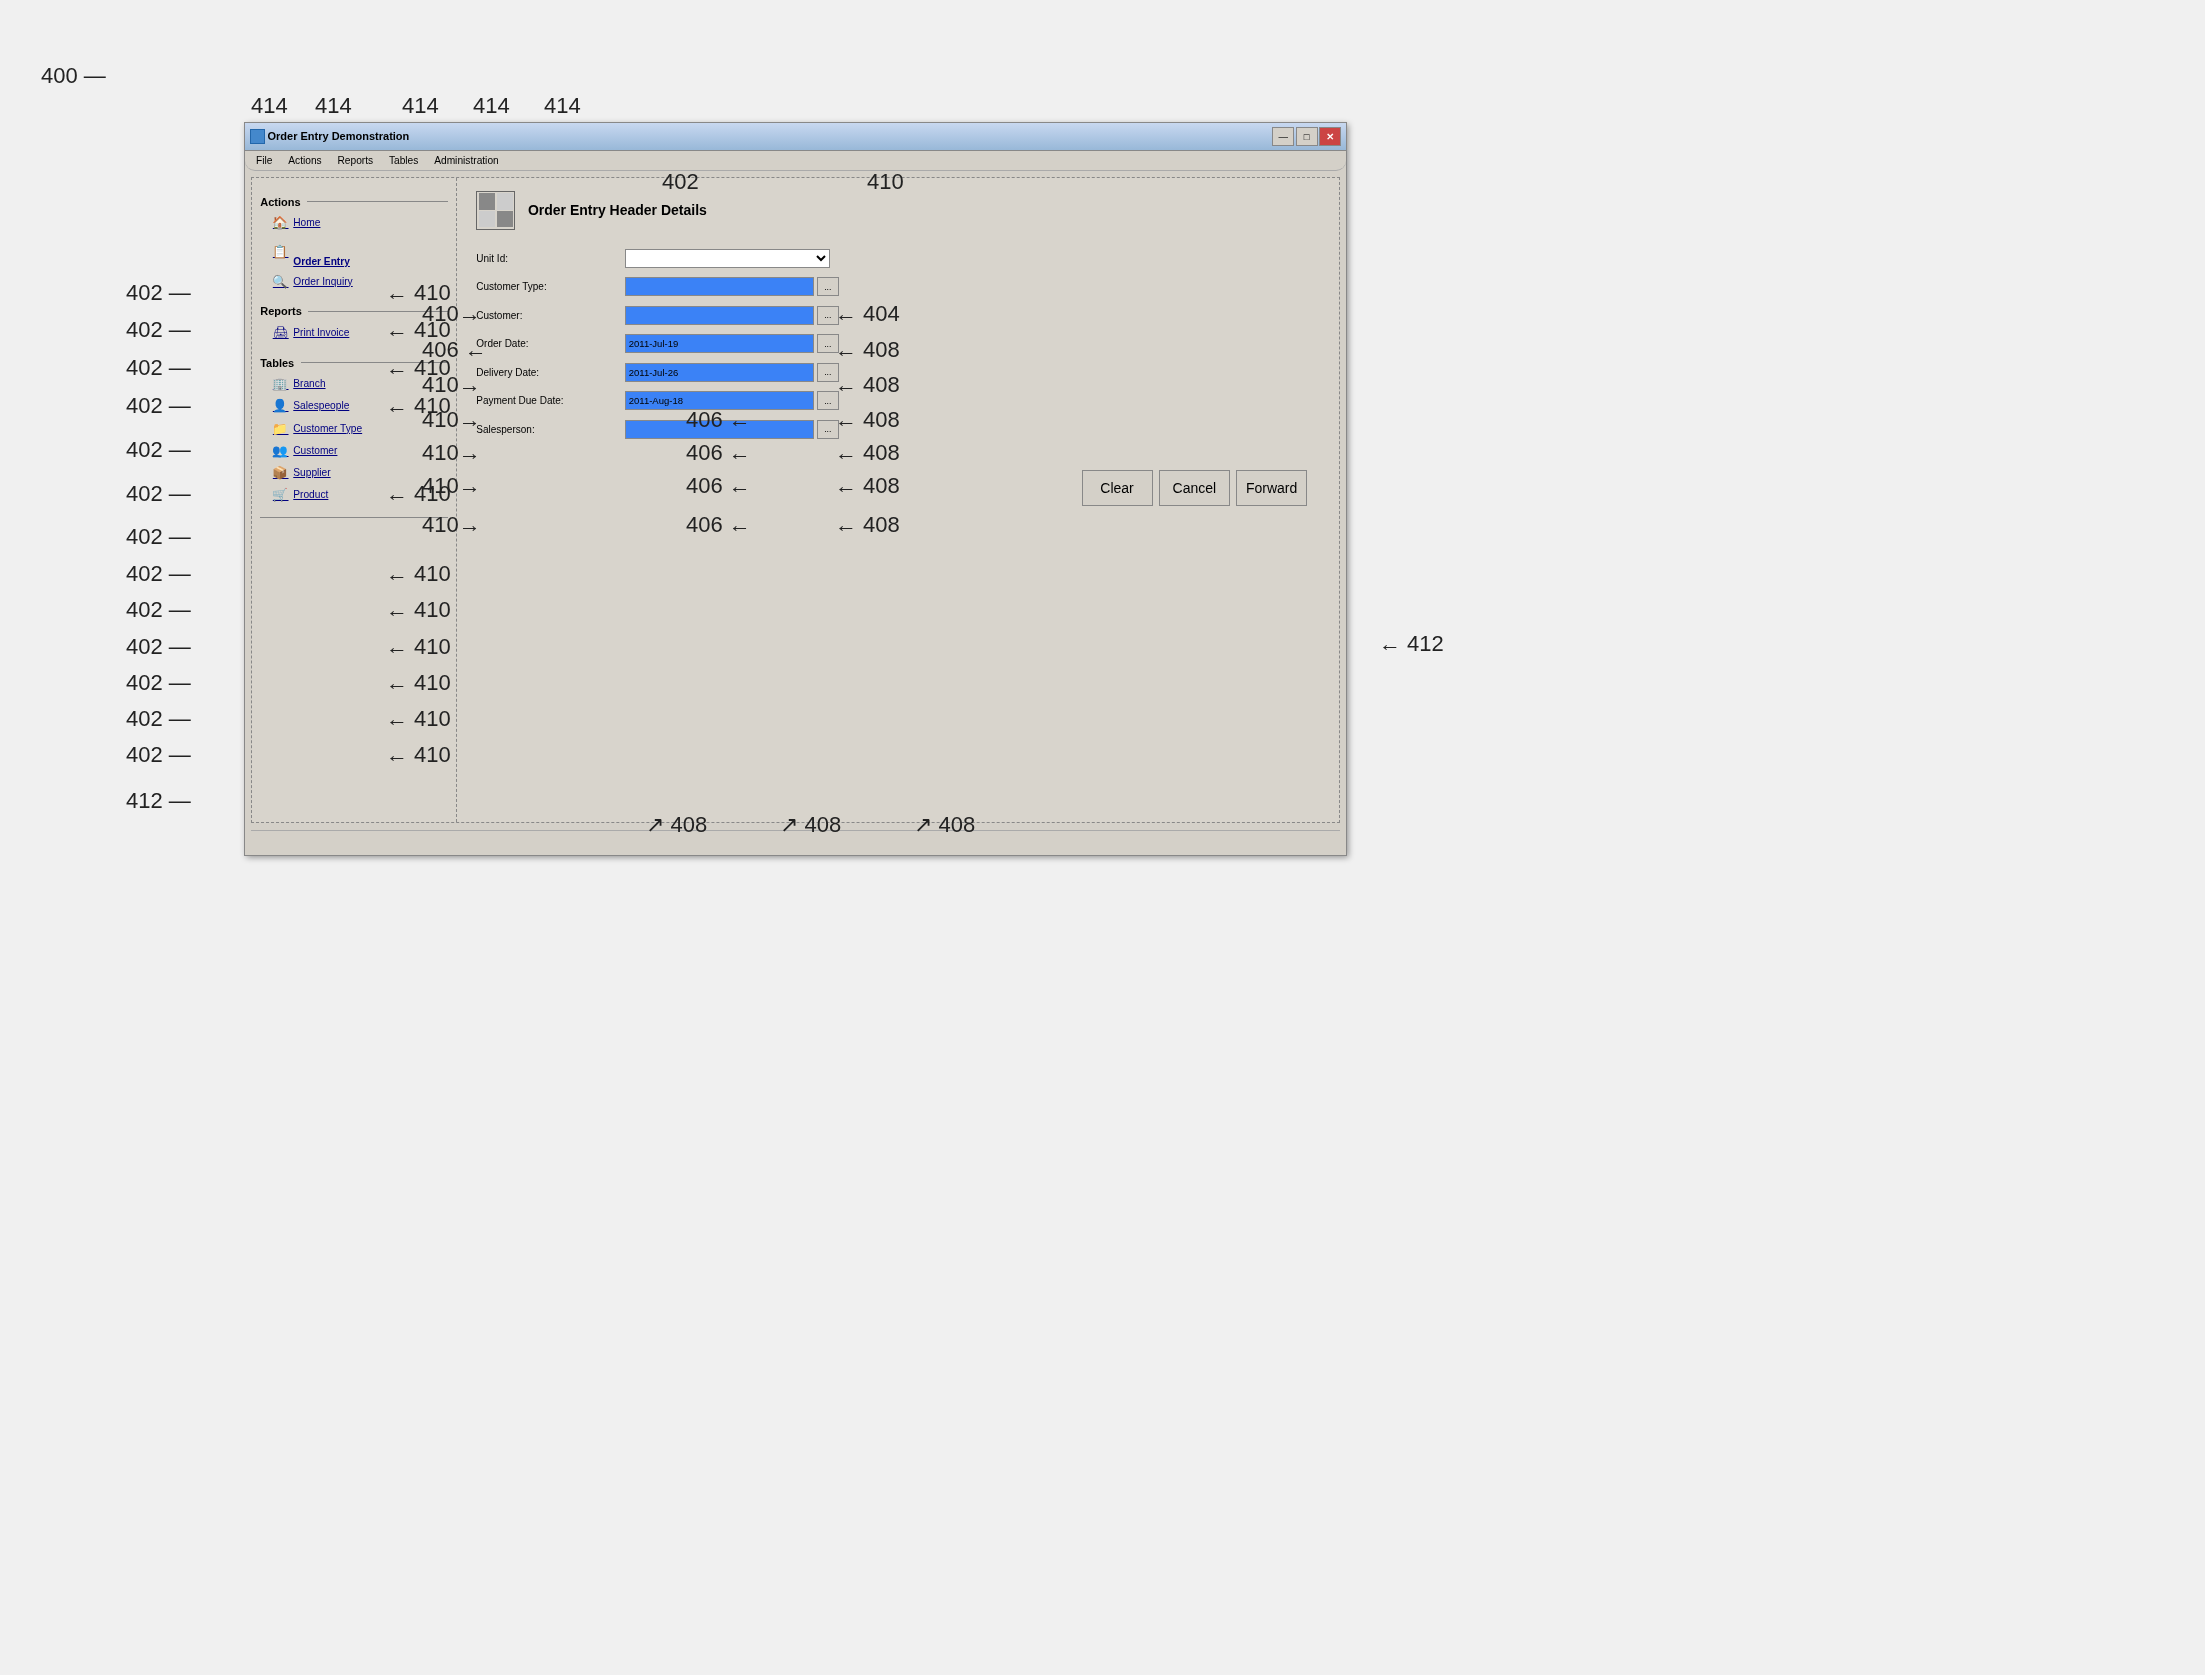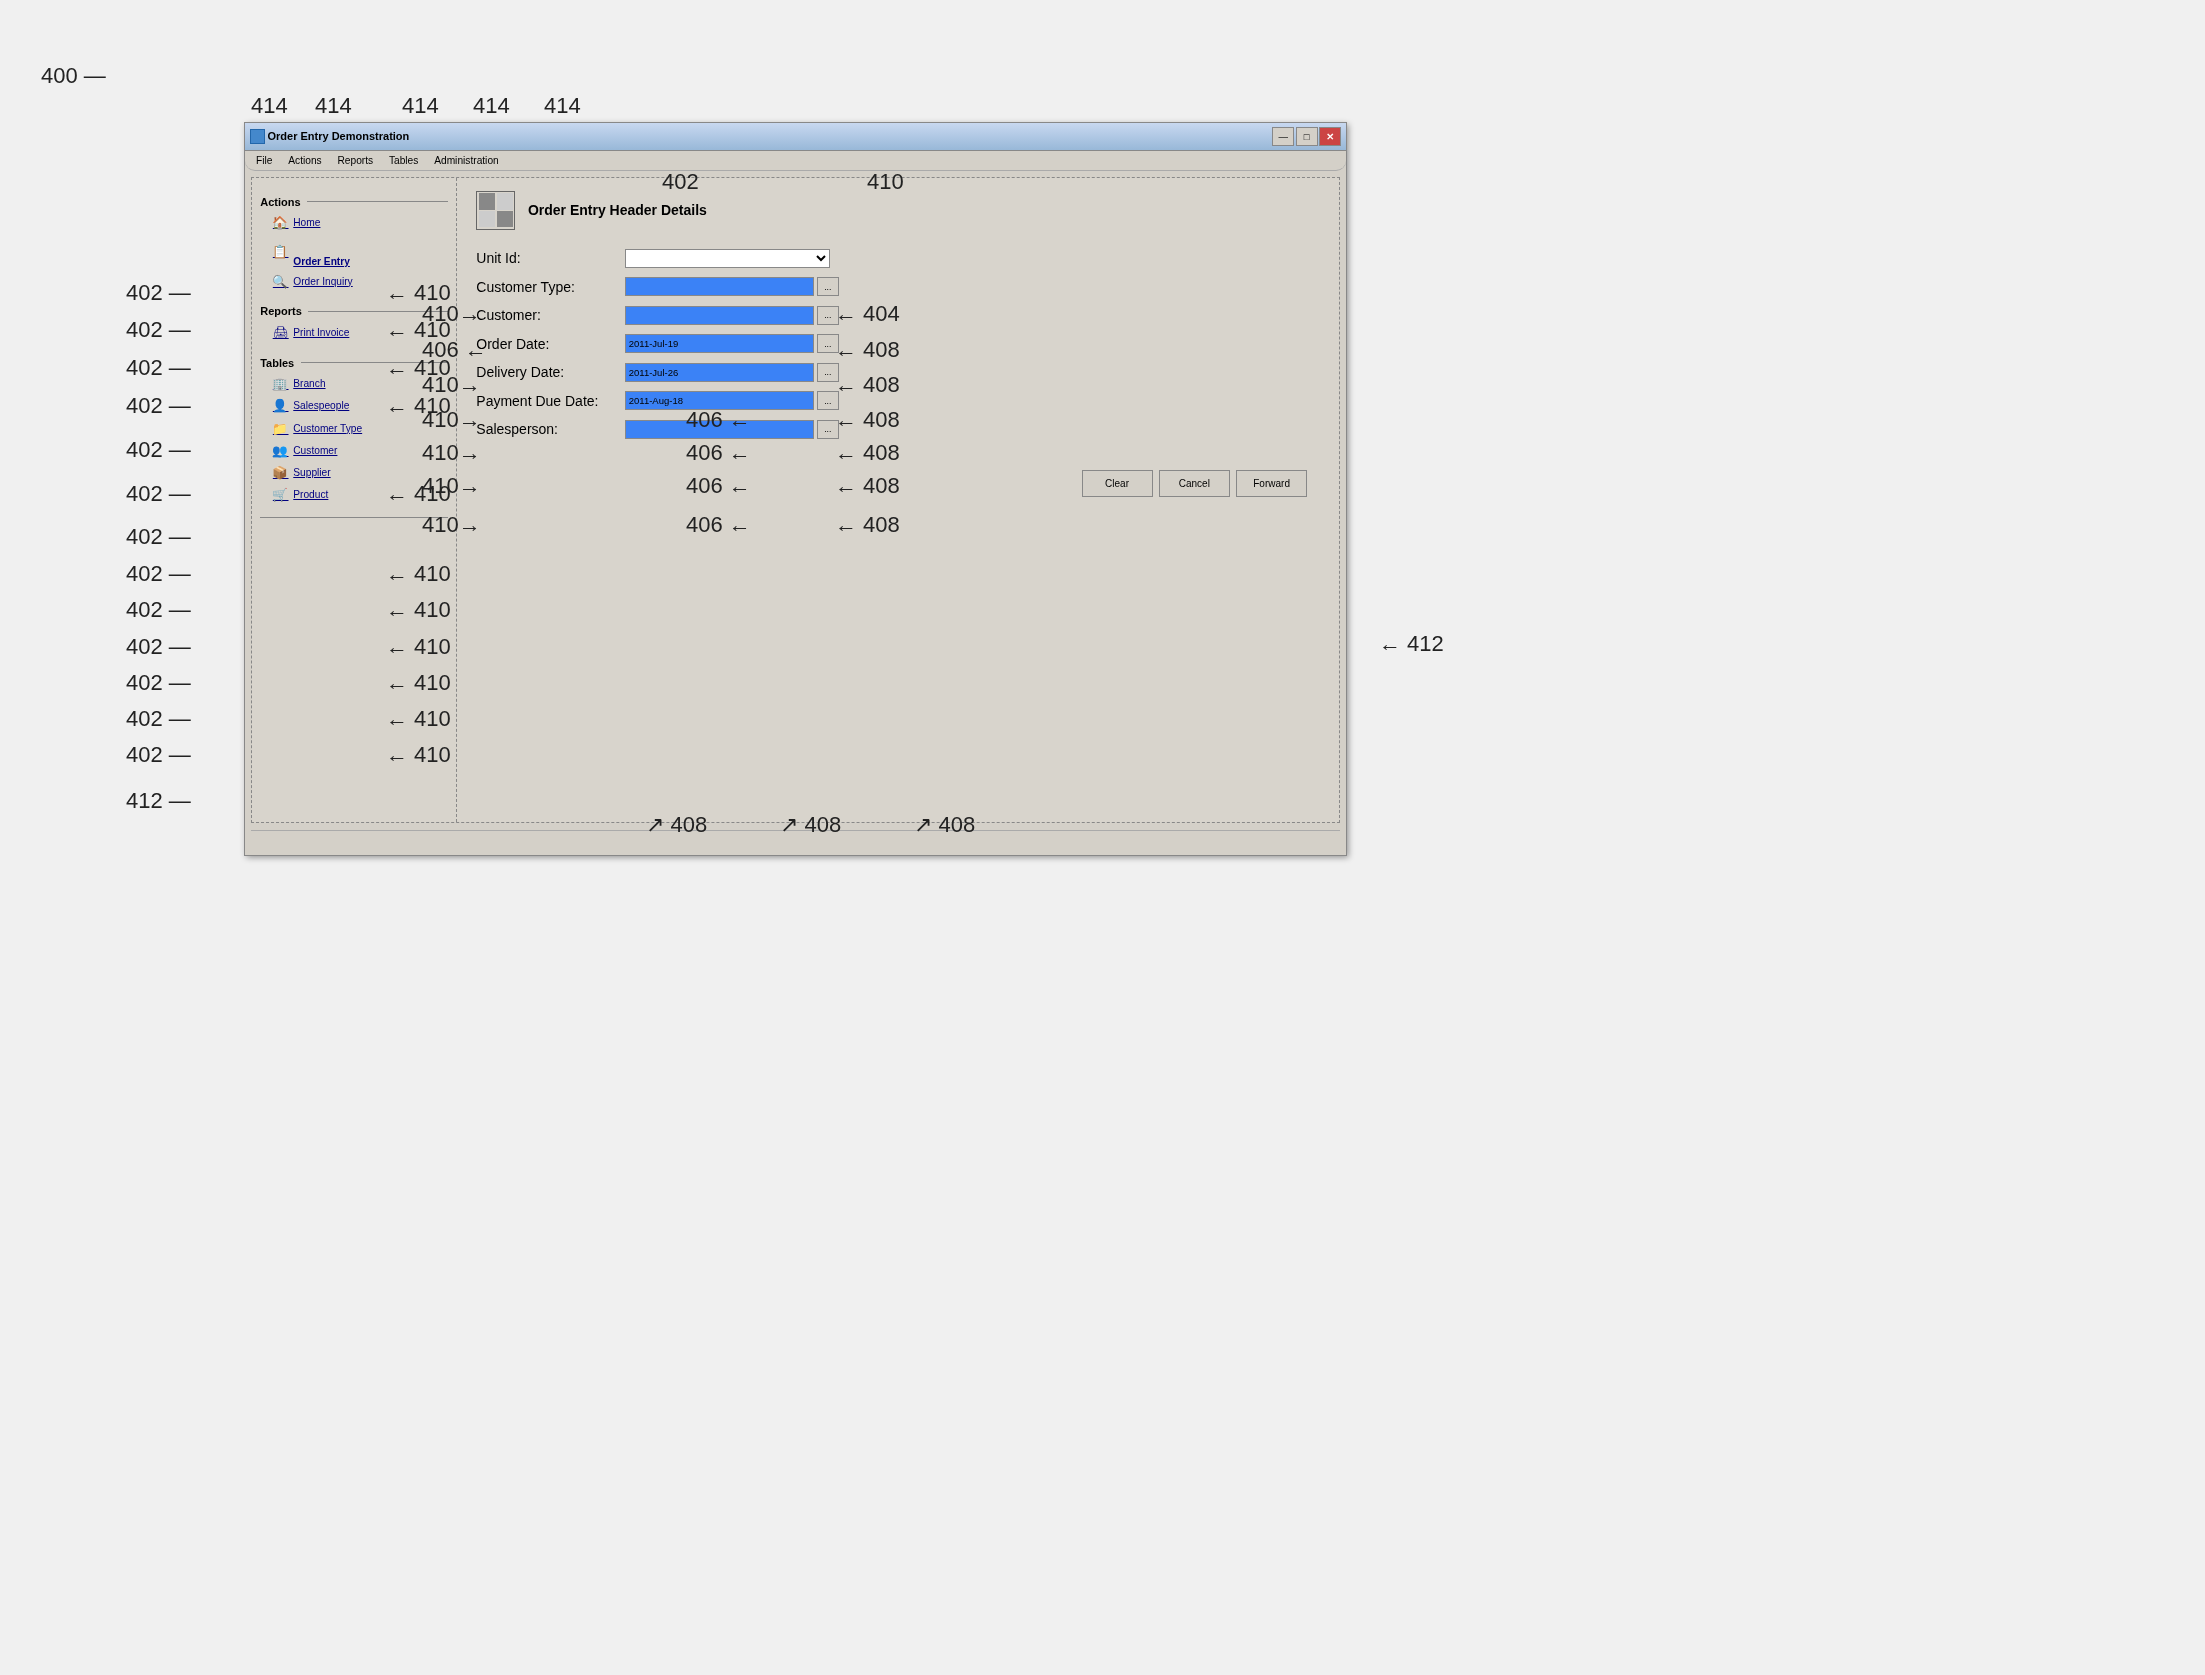--- a/index.html
+++ b/index.html
@@ -196,21 +196,21 @@
     
     .form-grid {
       display: grid;
       grid-template-columns: 142px 1fr;
       gap: 9.5px 6.3px;
       align-items: center;
       max-width: 512px;
     }
 
     .field-label {
-      font-size: 14px;
+      font-size: 10px;
       color: #000;
       text-align: left;
     }
 
     .field-input {
       display: flex;
       align-items: center;
       gap: 3.2px;
     }
 
@@ -249,24 +249,24 @@
     .bottom-buttons {
       display: flex;
       justify-content: flex-end;
       gap: 6.3px;
       margin-top: 31.5px;
       padding-right: 12.6px;
     }
 
     .action-btn {
       width: 71px;
-      height: 27px;
+      height: 36px;
       background: #d4d0c8;
       border: 1.6px solid #888;
-      font-size: 10px;
+      font-size: 14px;
       cursor: pointer;
       display: flex;
       align-items: center;
       justify-content: center;
     }
 
     
     .status-bar {
       height: 19px;
       background: #d4d0c8;

